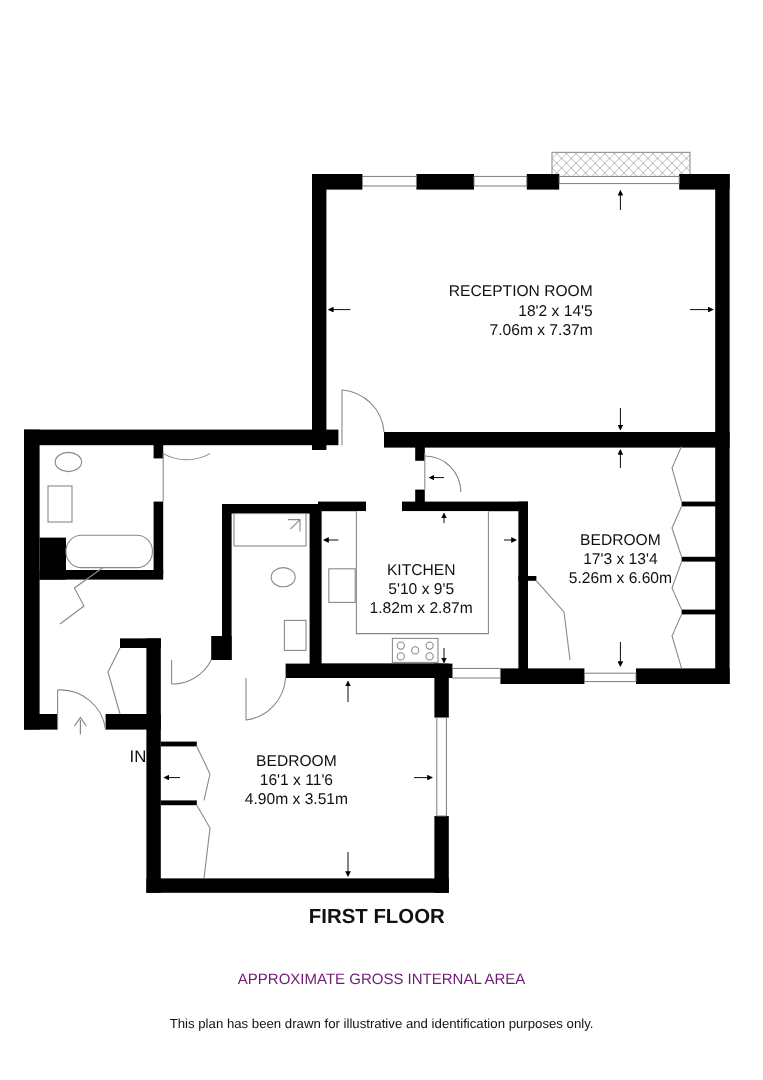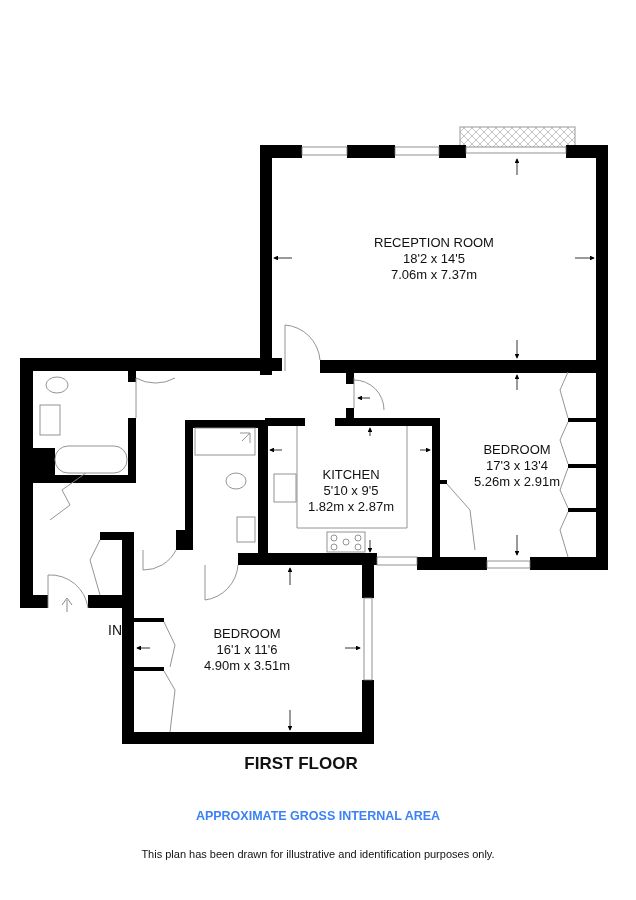--- a/index.html
+++ b/index.html
@@ -1,21 +1,21 @@
 <!DOCTYPE html>
 <html><head>
 <meta charset="utf-8">
 <style>
   html, body { margin:0; padding:0; background:#ffffff; }
   body { width:636px; height:900px; position:relative; overflow:hidden; font-family:"Liberation Sans", sans-serif; }
   #plan { position:absolute; left:0; top:0; }
   .lbl { position:absolute; text-align:center; color:#111; font-size:13px; line-height:16px; white-space:nowrap; transform:translateX(-50%); }
   .lbl div { display:block; }
-  .title { position:absolute; left:301px; top:754px; transform:translateX(-50%); font-weight:bold; font-size:17px; color:#111; white-space:nowrap; }
-  .area { position:absolute; left:318px; top:809px; transform:translateX(-50%); font-weight:bold; font-size:12.5px; color:#3b82f6; text-align:center; line-height:15px; white-space:nowrap; }
+  .title { position:absolute; left:314px; top:754px; transform:translateX(-50%); font-weight:bold; font-size:17px; color:#111; white-space:nowrap; }
+  .area { position:absolute; left:318px; top:809px; transform:translateX(-50%); font-weight:normal; font-size:12.5px; color:#701a75; text-align:center; line-height:15px; white-space:nowrap; }
   .disc { position:absolute; left:318px; top:848px; transform:translateX(-50%); font-size:11px; color:#111; white-space:nowrap; }
   .in { position:absolute; left:67px; top:622px; font-size:14px; color:#111; transform:translateX(-50%);margin-left:48px; }
 </style>
 </head>
 <body>
 
 <svg id="plan" width="636" height="900" viewBox="0 0 636 900" xmlns="http://www.w3.org/2000/svg">
   <defs>
     <pattern id="hatch" width="8" height="8" patternUnits="userSpaceOnUse">
       <path d="M0,0 L8,8 M8,0 L0,8" stroke="#aaa" stroke-width="0.7"></path>
@@ -137,36 +137,36 @@
     <line x1="290" y1="585" x2="290" y2="568"></line>
     <line x1="290" y1="710" x2="290" y2="730"></line>
     <line x1="150" y1="648" x2="137" y2="648"></line>
     <line x1="345" y1="648" x2="360" y2="648"></line>
     <line x1="370" y1="398" x2="358" y2="398"></line>
   </g>
 
   <path d="M67,612 L67,600 M62,605 L67,598 L72,605" fill="none" stroke="#888" stroke-width="1"></path>
 </svg>
 
-<div class="lbl" style="left:434px; top:235px;">
+<div class="lbl" style="left:434px; top:235px;text-align:right;">
   <div>RECEPTION ROOM</div>
   <div>18'2 x 14'5</div>
   <div>7.06m x 7.37m</div>
 </div>
 
 <div class="lbl" style="left:351px; top:467px;">
   <div>KITCHEN</div>
   <div>5'10 x 9'5</div>
   <div>1.82m x 2.87m</div>
 </div>
 
 <div class="lbl" style="left:517px; top:442px;">
   <div>BEDROOM</div>
   <div>17'3 x 13'4</div>
-  <div>5.26m x 2.91m</div>
+  <div>5.26m x 6.60m</div>
 </div>
 
 <div class="lbl" style="left:247px; top:626px;">
   <div>BEDROOM</div>
   <div>16'1 x 11'6</div>
   <div>4.90m x 3.51m</div>
 </div>
 
 <div class="in">IN</div>
 

